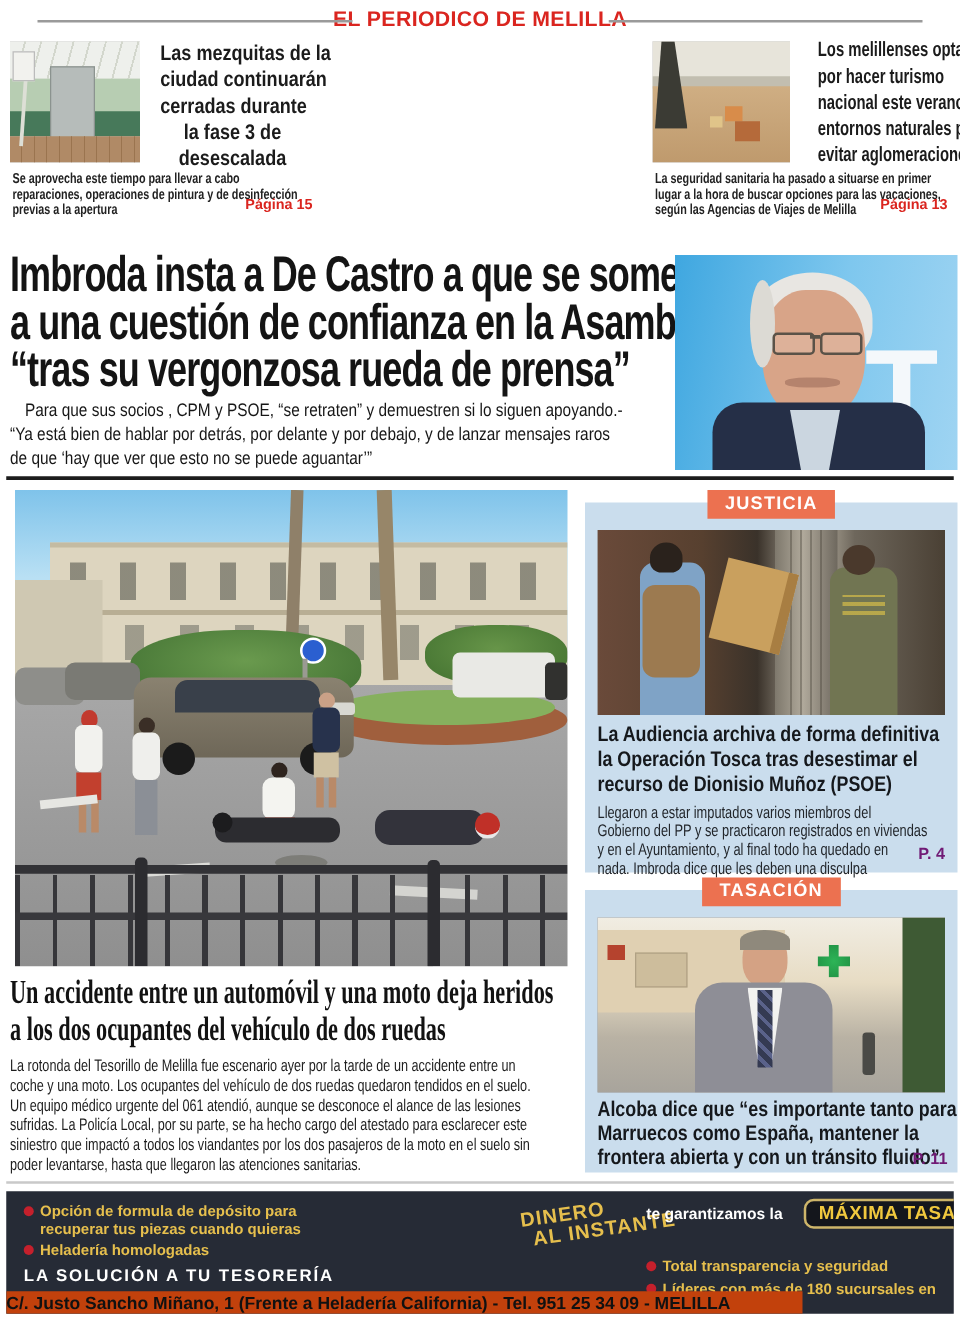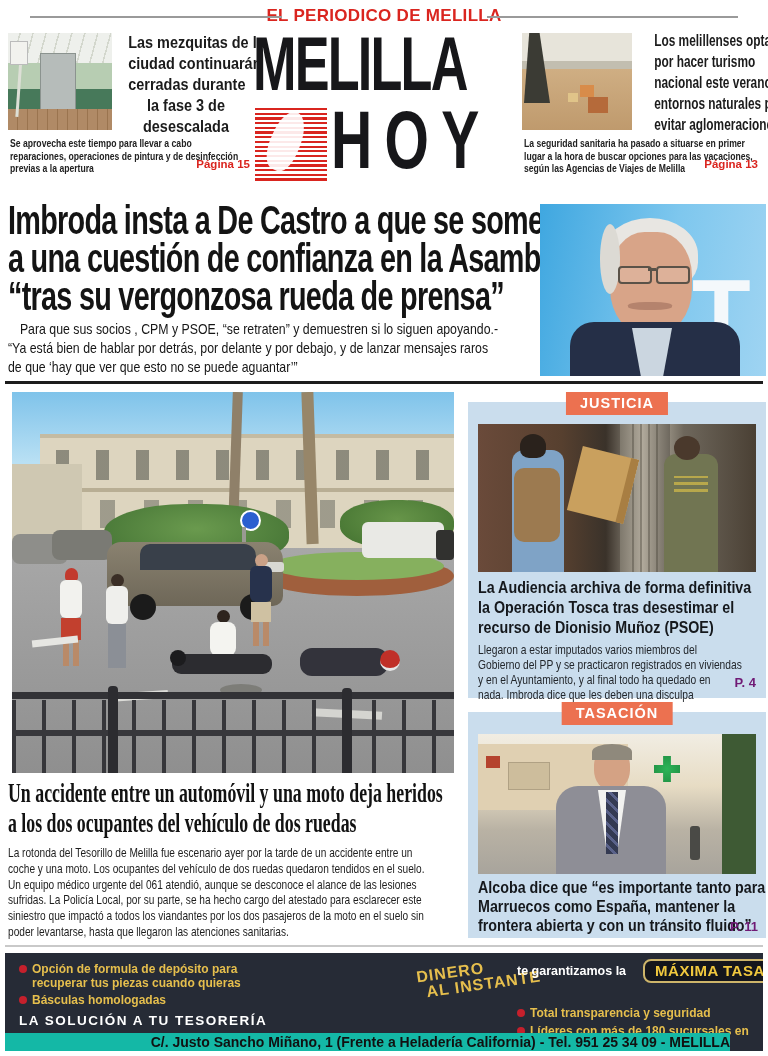--- a/index.html
+++ b/index.html
@@ -89,22 +89,22 @@
   .oro .sm{font-size:40px;}
   .oro .bg{font-size:66px;line-height:60px;}
   .oro .c2{margin-left:-30px;}
   .slogan{transform:rotate(-8deg);font-weight:900;color:#e6bf4d;font-size:16px;line-height:16px;
       letter-spacing:1px;}
   .slogan div:last-child{margin-left:8px;}
   .guar-row{display:flex;align-items:center;gap:17px;text-align:center;}
   .guar-prefix{font-weight:900;font-size:12.5px;color:#ffffff;white-space:nowrap;}
   .guar-box{border:2px solid #cdb56a;border-radius:8px;background:#14161c;color:#f0c83e;
       font-weight:900;font-size:15px;letter-spacing:.5px;padding:1px 10px 2px;white-space:nowrap;}
-  .ad-yellow{position:absolute;left:0;bottom:0;width:725px;height:18px;background:#14b8a6;
-      text-align:right;font-weight:900;font-size:14px;line-height:18px;color:#111111;}
+  .ad-yellow{position:absolute;left:0;bottom:0;width:637px;height:18px;background:#c2410c;
+      text-align:left;font-weight:900;font-size:14px;line-height:18px;color:#111111;}
 
   
   .ph{position:absolute;}
 </style>
 </head>
 <body>
 
 <div class="page">
 
   <div class="abs tagline">EL PERIODICO DE MELILLA</div>
@@ -131,27 +131,20 @@
       <div>desescalada</div>
     </div>
     <div class="abs t-sum lines" style="left:2px;top:107px;transform:scaleX(.75);">
       <div>Se aprovecha este tiempo para llevar a cabo</div>
       <div>reparaciones, operaciones de pintura y de desinfección</div>
       <div>previas a la apertura</div>
     </div>
     <div class="abs pagina" style="right:4px;top:128px;">Página 15</div>
   </div>
 
-  <div class="abs" style="left:253px;top:26px;width:266px;height:156px;">
-    <div class="abs logo-l1">MELILLA</div>
-    <div class="abs logo-stripes">
-      <div class="ph logo-swoosh"></div>
-    </div>
-    <div class="abs logo-l2">HOY</div>
-  </div>
 
   <div class="abs teaser" style="left:522px;top:30px;width:244px;">
     <div class="abs teaser-photo" style="left:0;top:3px;width:110px;height:97px;">
       <div class="ph" style="left:0;top:0;width:110px;height:36px;background:#e7e4da;"></div>
       <div class="ph" style="left:0;top:28px;width:110px;height:10px;background:#c2beb0;"></div>
       <div class="ph" style="left:0;top:36px;width:110px;height:61px;background:linear-gradient(#cfae83,#bf9a6d);"></div>
       <div class="ph" style="left:2px;top:0;width:26px;height:70px;background:#3b3b34;clip-path:polygon(20% 0,60% 0,100% 100%,0 100%);"></div>
       <div class="ph" style="left:58px;top:52px;width:14px;height:12px;background:#d88c4a;"></div>
       <div class="ph" style="left:66px;top:64px;width:20px;height:16px;background:#b56a3a;"></div>
       <div class="ph" style="left:46px;top:60px;width:10px;height:9px;background:#e0c489;"></div>
@@ -332,21 +325,21 @@
     <div>sufridas. La Policía Local, por su parte, se ha hecho cargo del atestado para esclarecer este</div>
     <div>siniestro que impactó a todos los viandantes por los dos pasajeros de la moto en el suelo sin</div>
     <div>poder levantarse, hasta que llegaron las atenciones sanitarias.</div>
   </div>
 
   <div class="abs thin-rule"></div>
 
   <div class="abs ad">
     <div class="abs" style="left:14px;top:5px;width:268px;">
       <div class="ad-bullet" style="margin-top:5px;width:252px;">Opción de formula de depósito para recuperar tus piezas cuando quieras</div>
-      <div class="ad-bullet" style="margin-top:4px;">Básculas homologadas</div>
+      <div class="ad-bullet" style="margin-top:4px;">Heladería homologadas</div>
       <div class="ad-foot" style="margin-top:5px;">LA SOLUCIÓN A TU TESORERÍA</div>
     </div>
 
     <div class="abs slogan lines" style="left:412px;top:8px;">
       <div>DINERO</div>
       <div>AL INSTANTE</div>
     </div>
 
     <div class="abs" style="left:512px;top:6px;width:246px;">
       <div class="guar-row">

